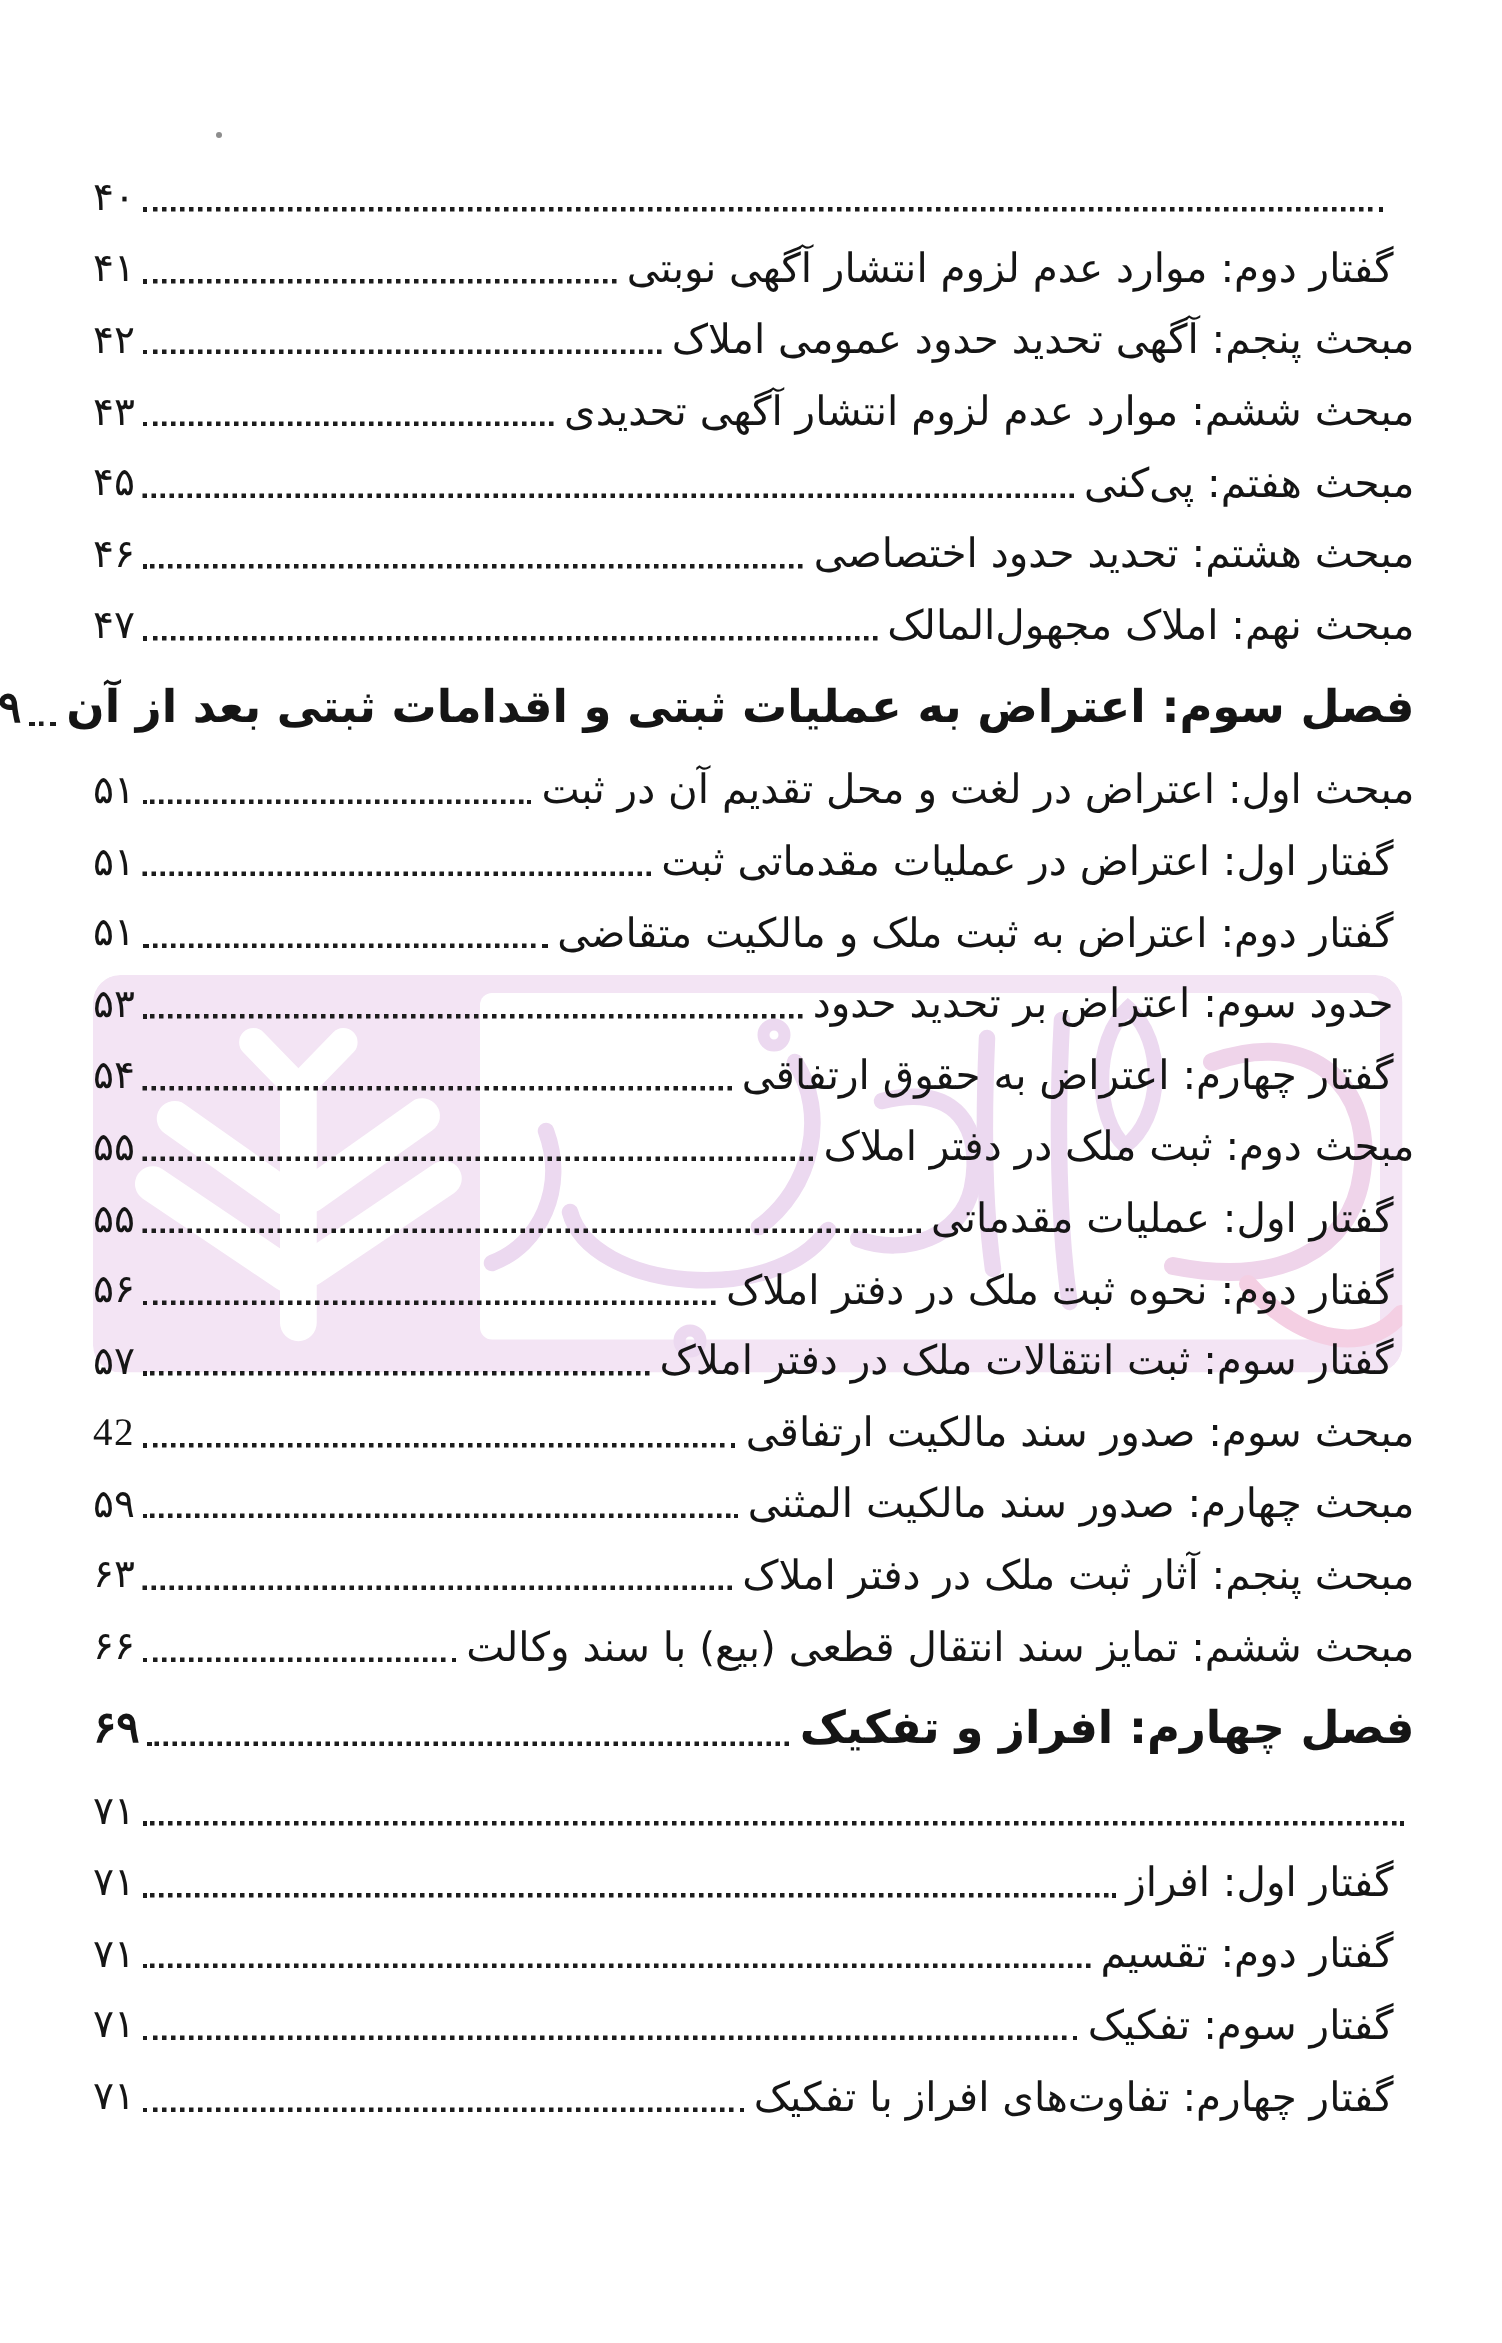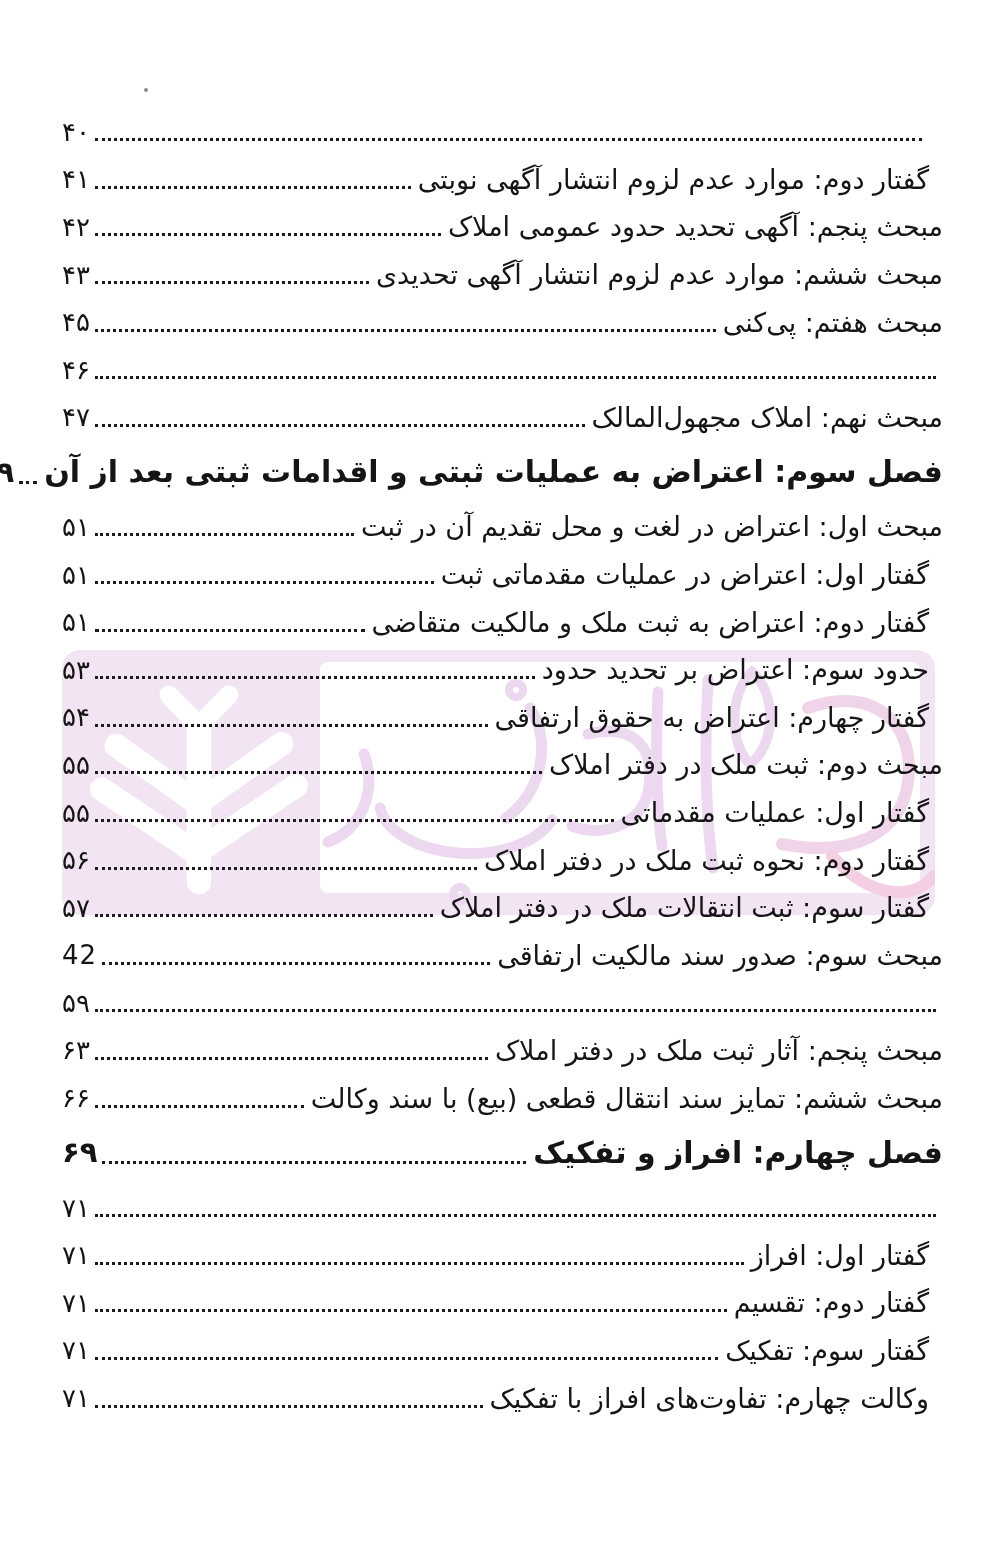--- a/index.html
+++ b/index.html
@@ -34,21 +34,21 @@
     height:47.6px;font-size:27px;line-height:1;
     white-space:nowrap;
   }
   .row .title{flex:0 0 auto;}
   .row .leader{
     flex:1 1 auto;min-width:18px;height:0;
     border-bottom:3.4px dotted #1c1c1c;
     margin:0 7px 0 5px;
     transform:translateY(8px);
   }
-  .row .num{flex:0 0 auto;font-size:26px;letter-spacing:1px;}
+  .row .num{flex:0 0 auto;font-size:26px;letter-spacing:1px;font-family:Liberation Serif, serif;}
   .row.goftar{padding-right:14px;}
   .row.fasl{
     font-weight:700;font-size:30px;height:58px;margin:2px 0;
   }
   .row.fasl .leader{border-bottom-width:3.8px;transform:translateY(10px);}
   .row.fasl .num{font-size:29px;}
 
   .speck{position:absolute;left:144px;top:88px;width:4px;height:4px;border-radius:50%;background:#8d8d8d;z-index:1;}
 </style>
 </head>
@@ -117,20 +117,21 @@
         <span class="title">مبحث ششم: موارد عدم لزوم انتشار آگهی تحدیدی</span>
         <span class="leader"></span>
         <span class="num">۴۳</span>
       </div>
     <div class="row mabhas">
         <span class="title">مبحث هفتم: پی‌کنی</span>
         <span class="leader"></span>
         <span class="num">۴۵</span>
       </div>
     <div class="row mabhas">
+        <span class="title">مبحث هشتم: تحدید حدود اختصاصی</span>
         <span class="leader"></span>
         <span class="num">۴۶</span>
       </div>
     <div class="row mabhas">
         <span class="title">مبحث نهم: املاک مجهول‌المالک</span>
         <span class="leader"></span>
         <span class="num">۴۷</span>
       </div>
     <div class="row fasl">
         <span class="title">فصل سوم: اعتراض به عملیات ثبتی و اقدامات ثبتی بعد از آن</span>
@@ -181,20 +182,21 @@
         <span class="title">گفتار سوم: ثبت انتقالات ملک در دفتر املاک</span>
         <span class="leader"></span>
         <span class="num">۵۷</span>
       </div>
     <div class="row mabhas">
         <span class="title">مبحث سوم: صدور سند مالکیت ارتفاقی</span>
         <span class="leader"></span>
         <span class="num">42</span>
       </div>
     <div class="row mabhas">
+        <span class="title">مبحث چهارم: صدور سند مالکیت المثنی</span>
         <span class="leader"></span>
         <span class="num">۵۹</span>
       </div>
     <div class="row mabhas">
         <span class="title">مبحث پنجم: آثار ثبت ملک در دفتر املاک</span>
         <span class="leader"></span>
         <span class="num">۶۳</span>
       </div>
     <div class="row mabhas">
         <span class="title">مبحث ششم: تمایز سند انتقال قطعی (بیع) با سند وکالت</span>
@@ -219,19 +221,19 @@
         <span class="title">گفتار دوم: تقسیم</span>
         <span class="leader"></span>
         <span class="num">۷۱</span>
       </div>
     <div class="row goftar">
         <span class="title">گفتار سوم: تفکیک</span>
         <span class="leader"></span>
         <span class="num">۷۱</span>
       </div>
     <div class="row goftar">
-        <span class="title">وکالت چهارم: تفاوت‌های افراز با تفکیک</span>
+        <span class="title">گفتار چهارم: تفاوت‌های افراز با تفکیک</span>
         <span class="leader"></span>
         <span class="num">۷۱</span>
       </div>
 
   </div>
 </div>
 
 </body></html>

